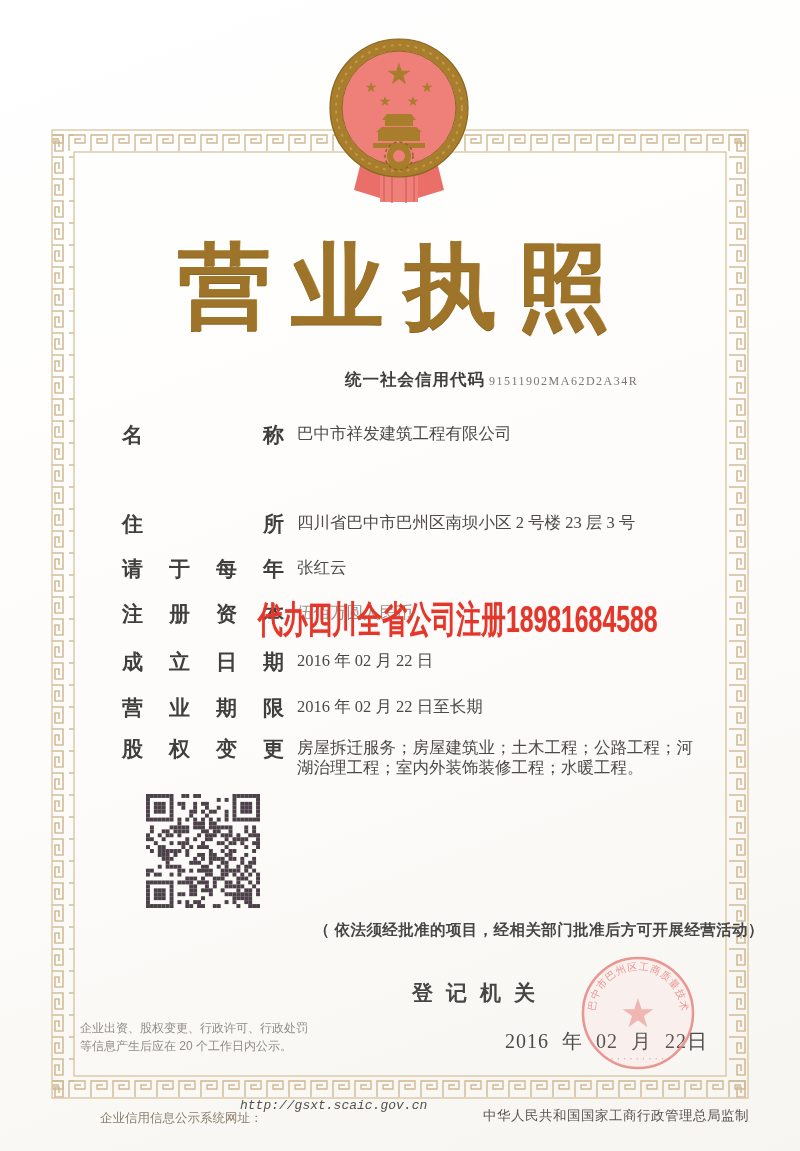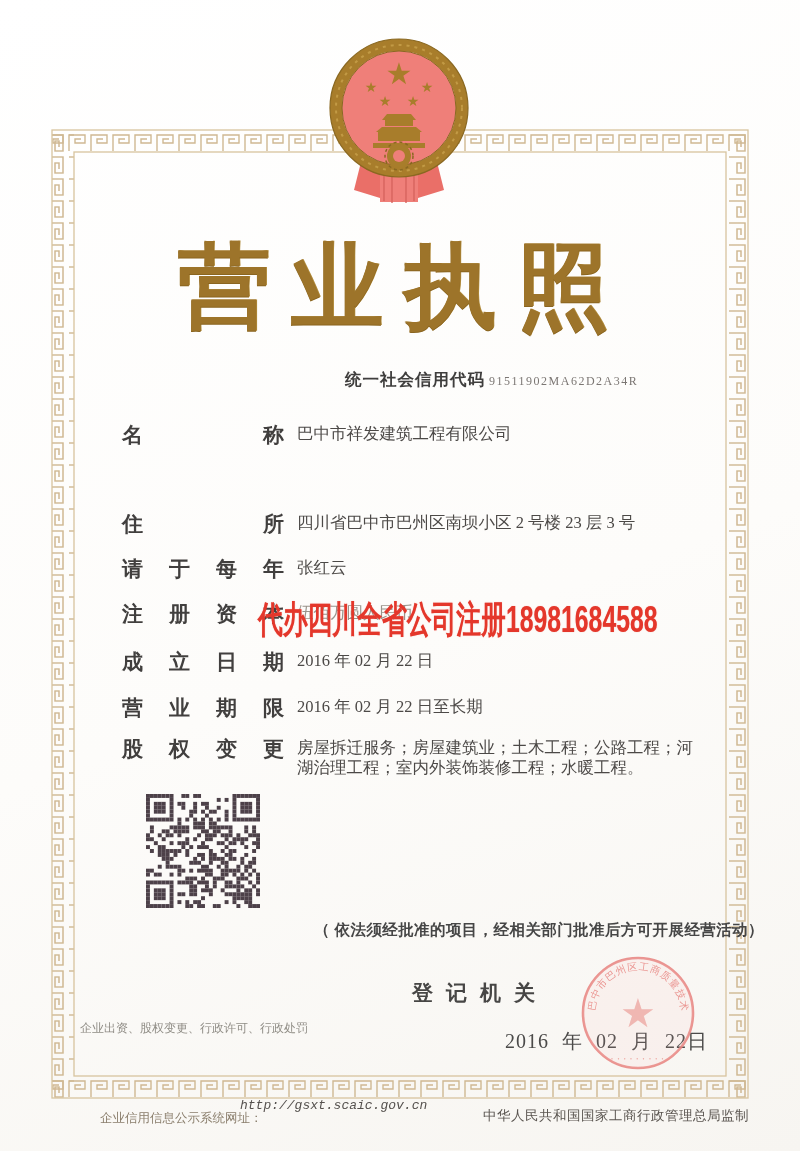--- a/index.html
+++ b/index.html
@@ -547,19 +547,20 @@
     <circle cx="66" cy="66" r="55" fill="#f4b6b2" opacity="0.12"></circle>
     <text x="66" y="80" font-size="40" text-anchor="middle" fill="#eb9b96" opacity="0.8">★</text>
     <text font-size="10" fill="#e8837f" letter-spacing="1">
       <textPath href="#sealArc" startOffset="2">巴中市巴州区工商质量技术监督管理局</textPath>
     </text>
     <text x="66" y="114" font-size="5.5" text-anchor="middle" fill="#eb9b96" letter-spacing="1.5">• • • • • • • • •</text>
   </svg>
 
   <div id="annual-note" class="abs">
     <div>企业出资、股权变更、行政许可、行政处罚</div>
+    <div>等信息产生后应在 20 个工作日内公示。</div>
   </div>
 
   <div id="footer-label" class="abs">企业信用信息公示系统网址：</div>
   <div id="footer-url" class="abs">http://gsxt.scaic.gov.cn</div>
   <div id="footer-issuer" class="abs">中华人民共和国国家工商行政管理总局监制</div>
 
 </div>
 
 </body></html>

